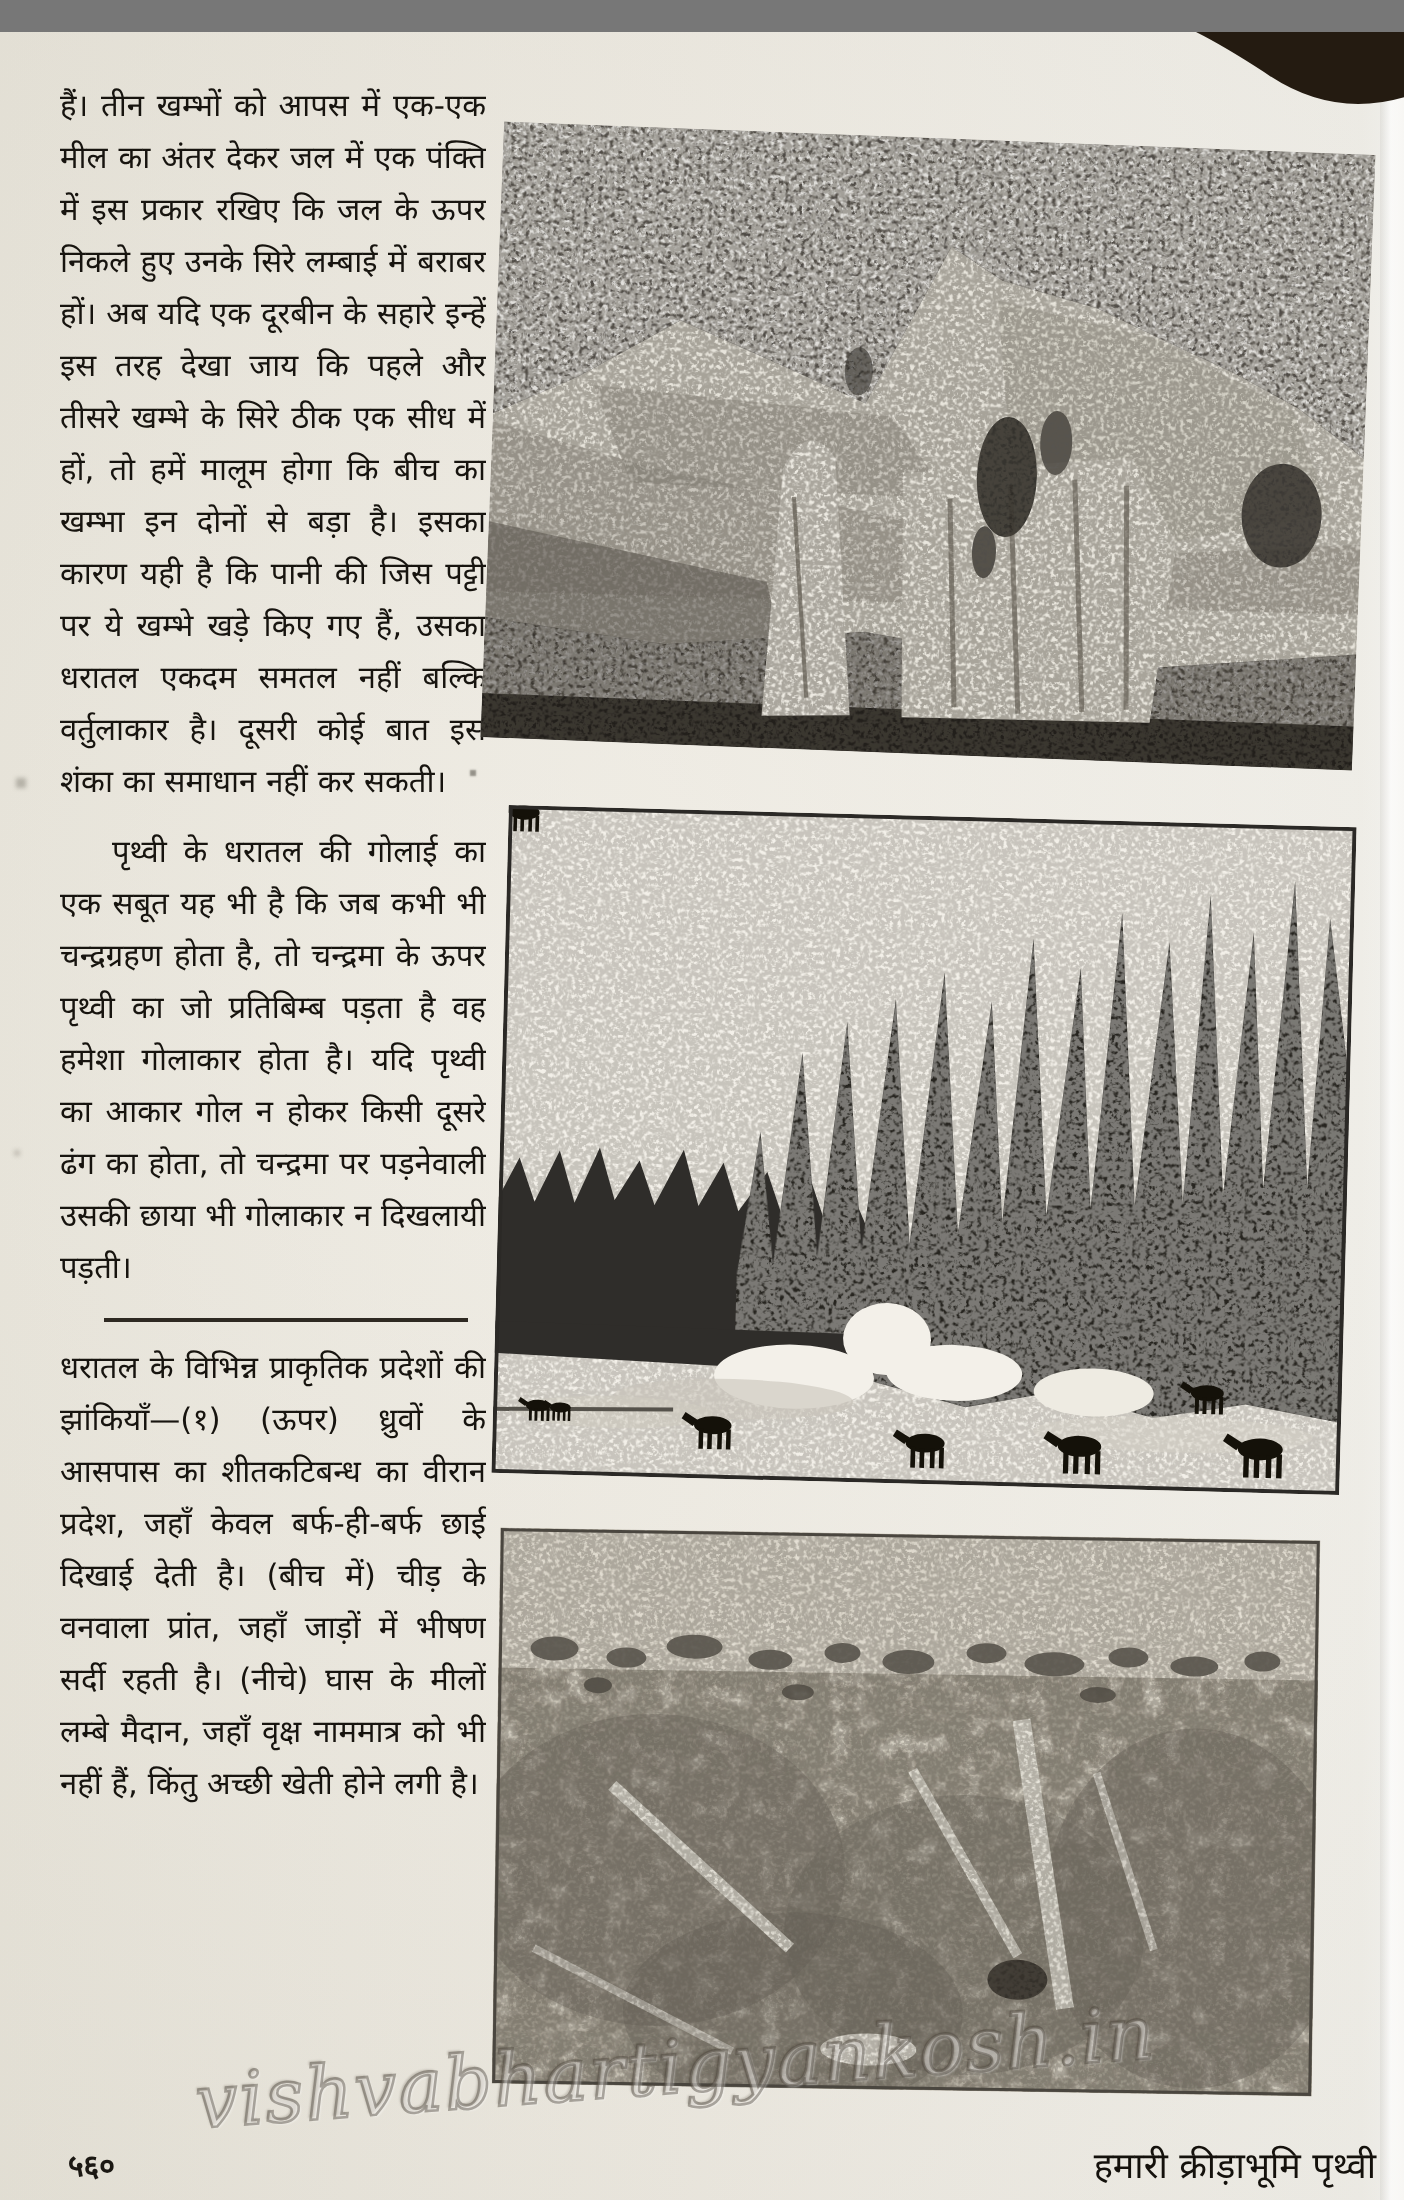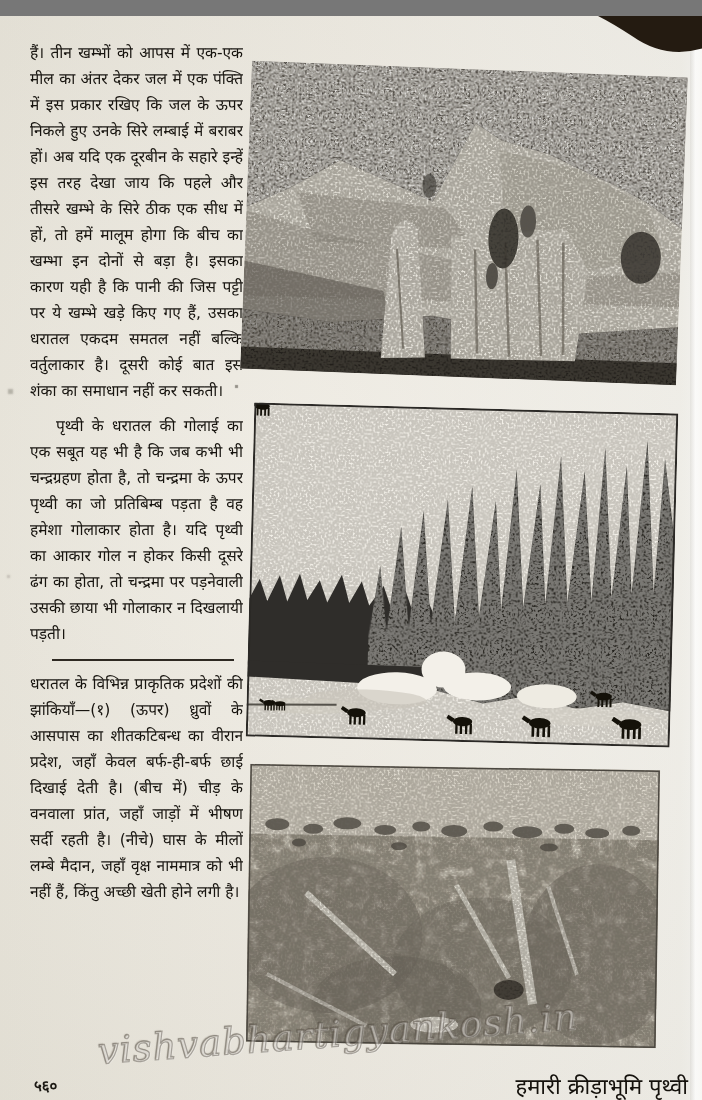--- a/index.html
+++ b/index.html
@@ -36,21 +36,21 @@
     transform:rotate(-4.2deg);transform-origin:left center;
     color:rgba(240,238,230,0.22);
     -webkit-text-stroke:1.3px rgba(80,74,64,0.45);
     text-shadow:1px 1px 1px rgba(255,255,255,0.35),-1px -1px 1px rgba(70,60,45,0.22);
   }
   .footer{
     position:absolute;left:34px;right:14px;top:1054px;z-index:6;
     display:flex;justify-content:space-between;align-items:center;
   }
   .page-number{font-size:15px;font-weight:bold;color:#1b1813;}
-  .running-footer{font-size:22px;color:#14110c;}
+  .running-footer{font-size:18px;color:#14110c;}
   .corner-shadow{position:absolute;top:0;right:-2px;z-index:7;}
   .page-edge{
     position:absolute;right:0;top:0;width:12px;height:100%;z-index:4;
     background:linear-gradient(90deg,rgba(0,0,0,0.05),rgba(255,255,255,0.65) 45%,#f8f7f4);
   }
   .specks{
     position:absolute;left:0;top:0;width:1px;height:1px;
     box-shadow:10px 375px 2px 2px rgba(90,85,75,0.35),
                8px 560px 2px 1px rgba(90,85,75,0.25),
                236px 370px 1px 1px rgba(60,55,48,0.5);

